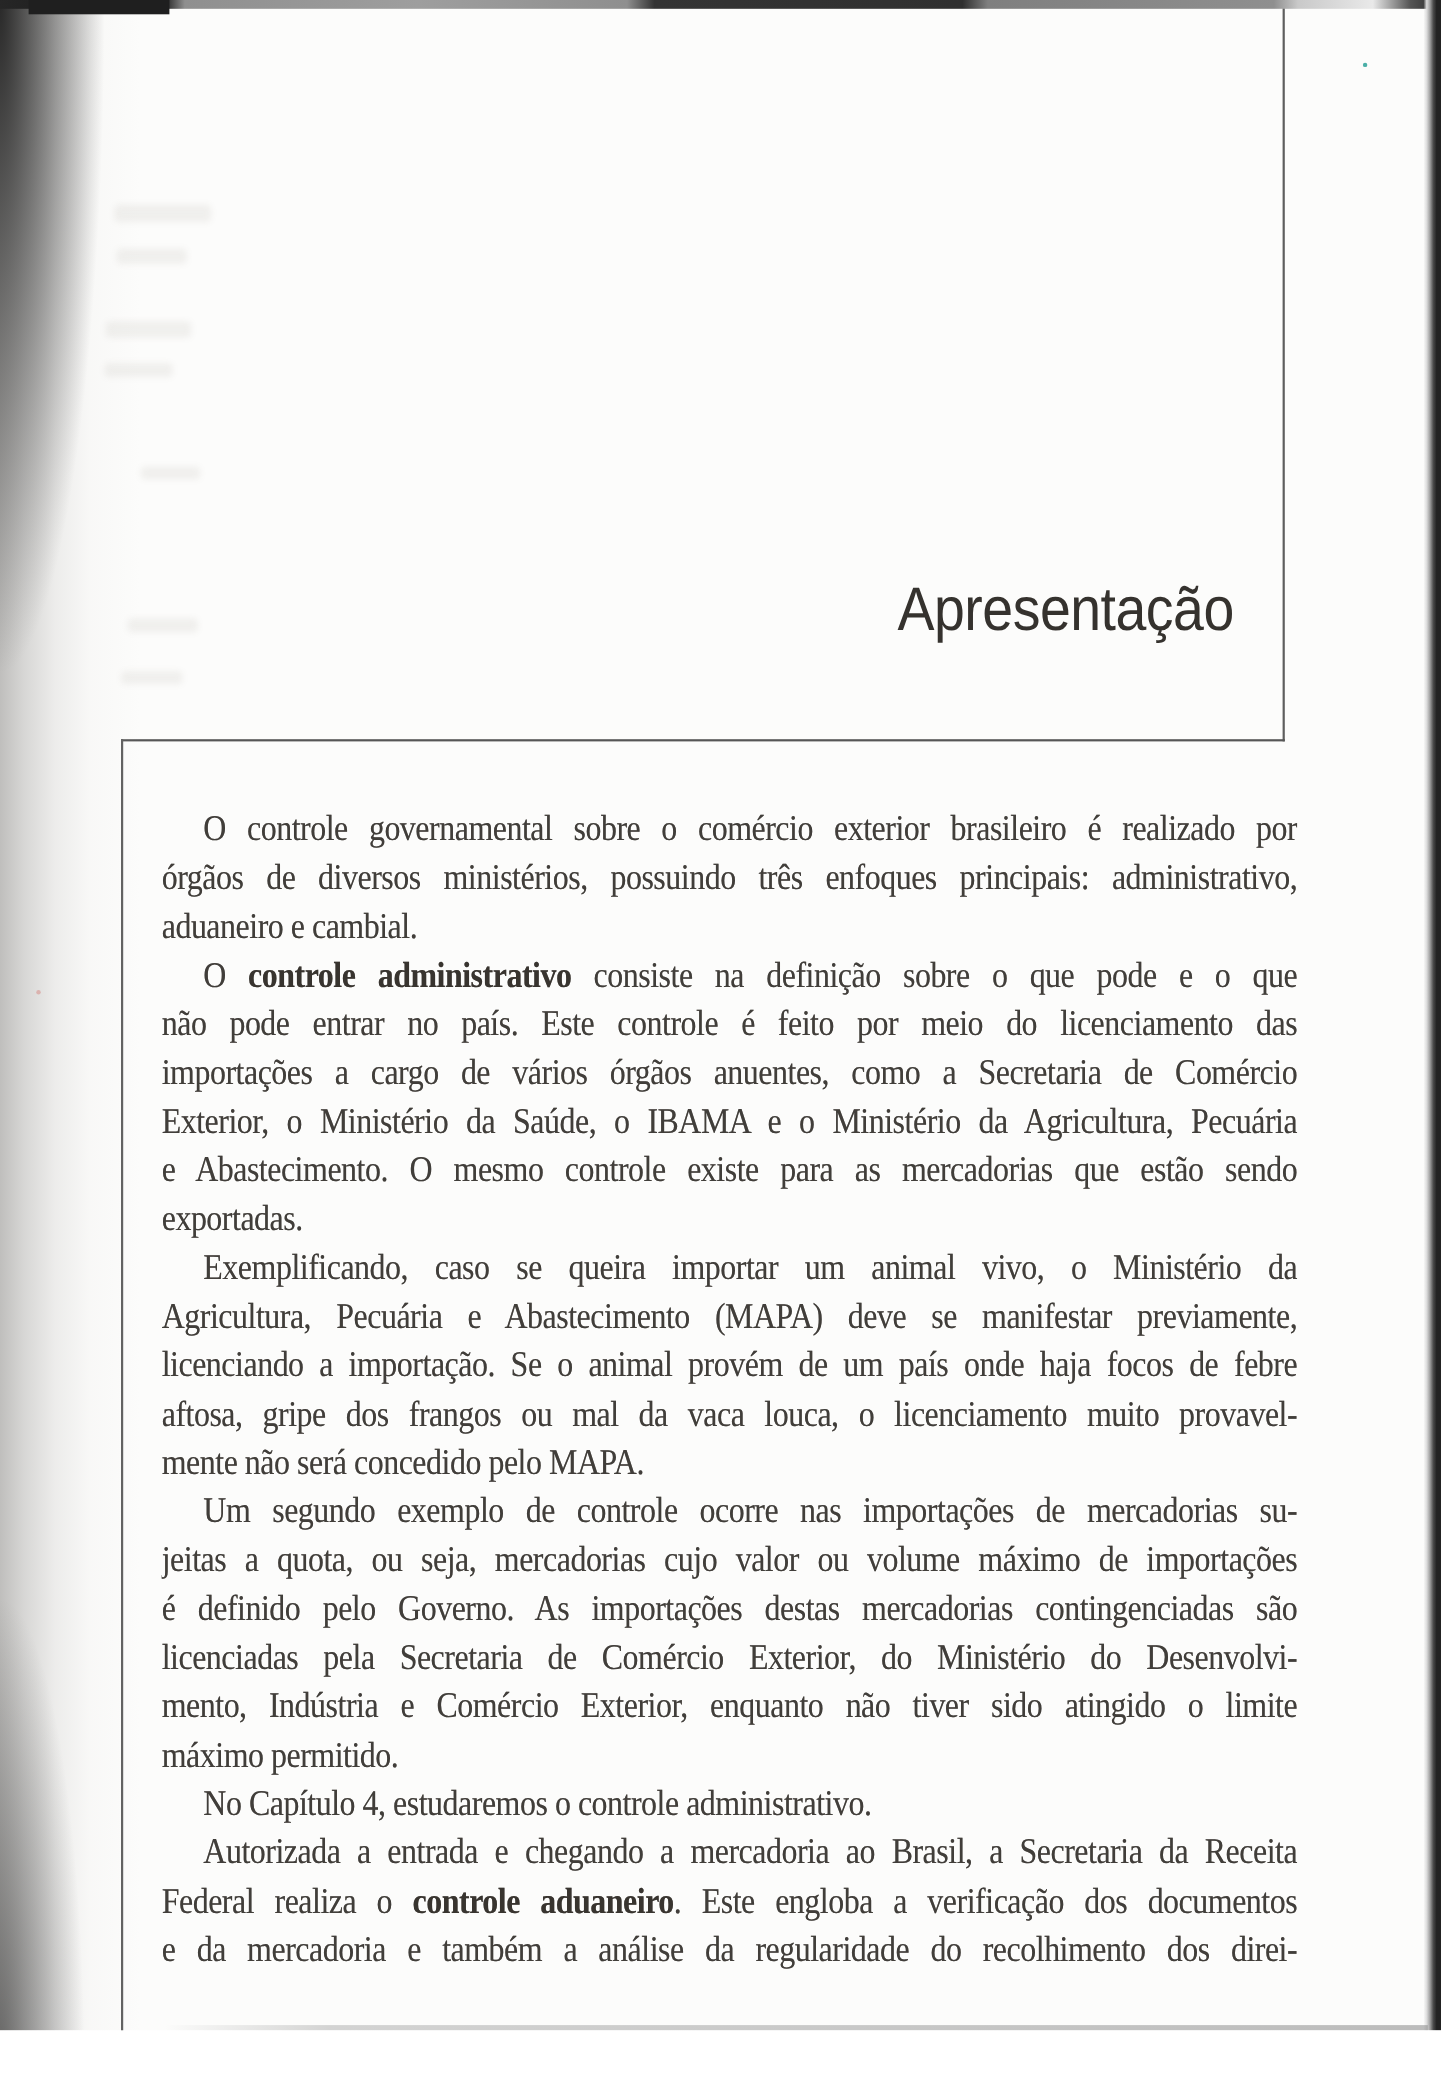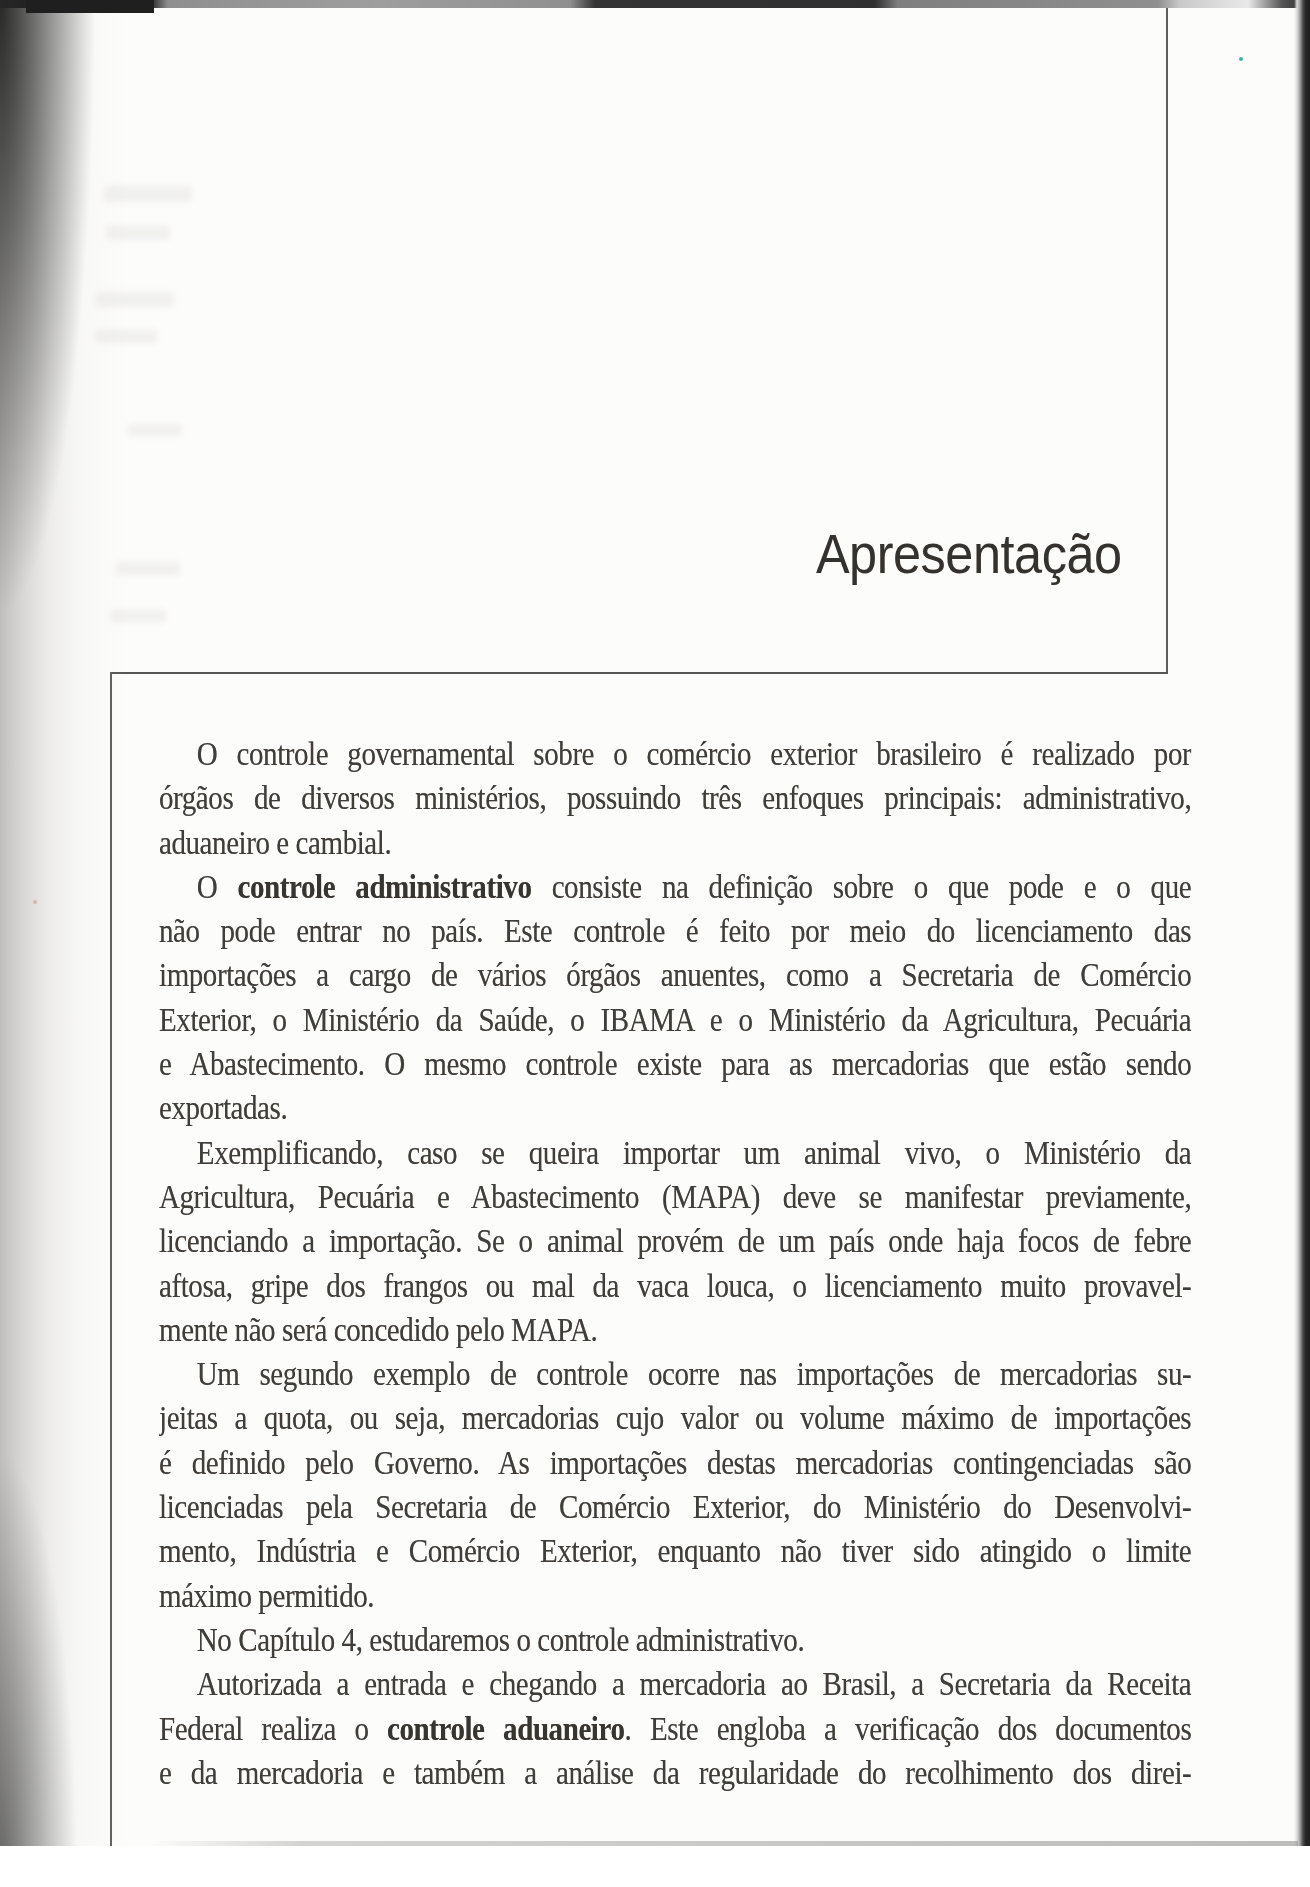--- a/index.html
+++ b/index.html
@@ -31,21 +31,21 @@
     letter-spacing: -0.5px;
     color: #35322e;
     transform: scaleX(0.90);
     transform-origin: 100% 50%;
     white-space: nowrap;
   }
 
   
   #bodytext {
     position: absolute;
-    left: 159px;
+    left: 147px;
     top: 732px;
     width: 1032px;
   }
   .ln {
     width: 1173px;              
     height: 44.3px;
     line-height: 44.3px;
     font-size: 33px;
     letter-spacing: -0.5px;
     color: #413e3a;

